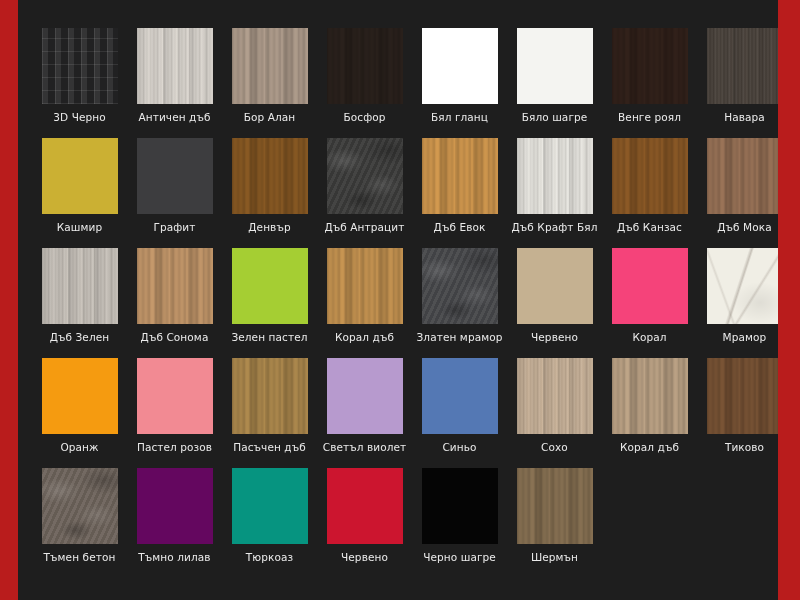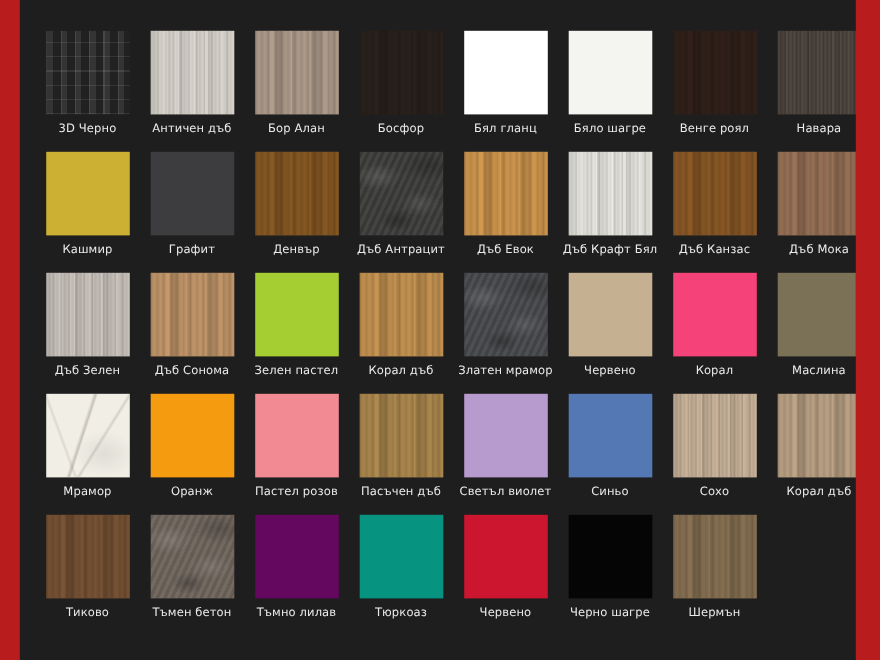--- a/index.html
+++ b/index.html
@@ -227,24 +227,20 @@
         </div>
         <div class="swatch-cell">
           <div class="swatch-chip" style="background-color: rgb(197, 177, 145);"></div>
           <div class="swatch-label">Червено</div>
         </div>
         <div class="swatch-cell">
           <div class="swatch-chip" style="background-color: rgb(245, 67, 122);"></div>
           <div class="swatch-label">Корал</div>
         </div>
         <div class="swatch-cell">
-          <div class="swatch-chip" style="background-color: rgb(122, 113, 87);"></div>
-          <div class="swatch-label">Маслина</div>
-        </div>
-        <div class="swatch-cell">
           <div class="swatch-chip tex-marble" style="background-color: rgb(240, 238, 229);"></div>
           <div class="swatch-label">Мрамор</div>
         </div>
         <div class="swatch-cell">
           <div class="swatch-chip" style="background-color: rgb(245, 155, 16);"></div>
           <div class="swatch-label">Оранж</div>
         </div>
         <div class="swatch-cell">
           <div class="swatch-chip" style="background-color: rgb(242, 138, 147);"></div>
           <div class="swatch-label">Пастел розов</div>

